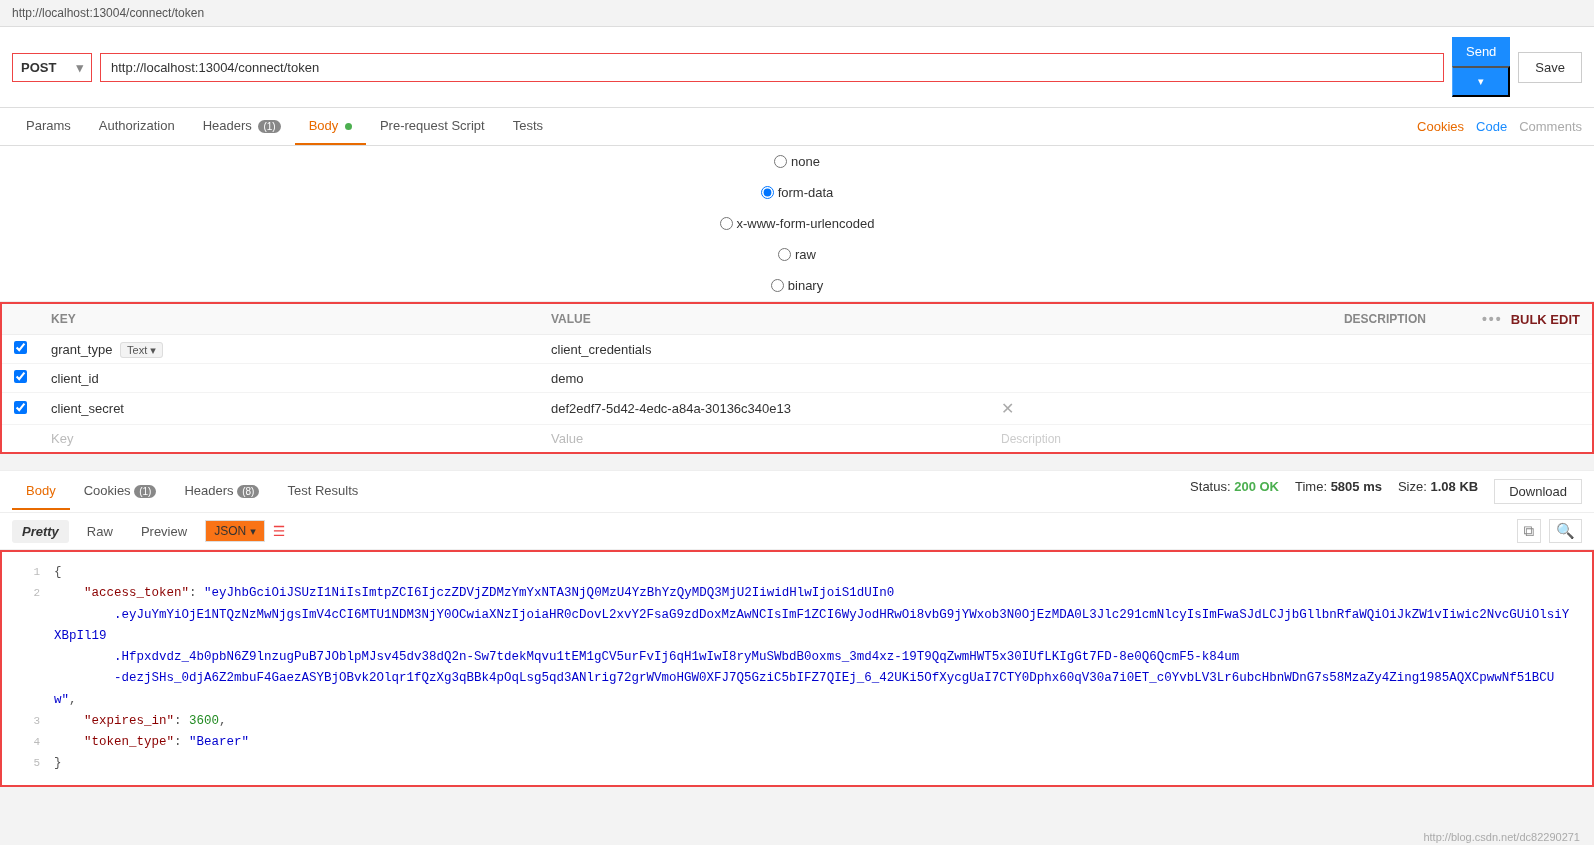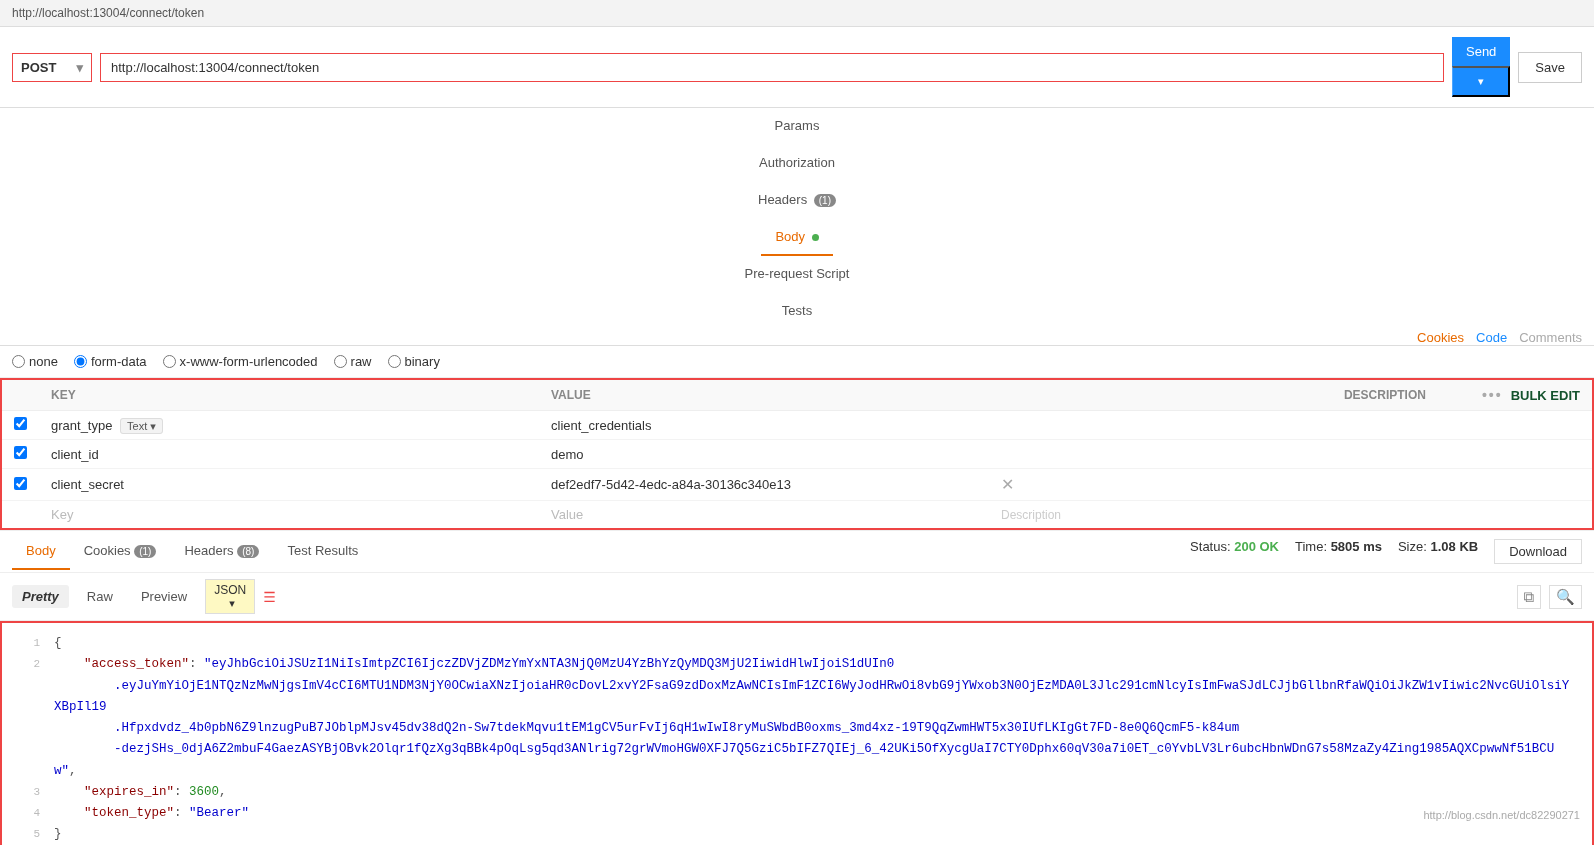--- a/index.html
+++ b/index.html
@@ -92,21 +92,20 @@
       color: #333;
     }
 
     .tabs-row {
       display: flex;
       align-items: center;
       background: #fff;
       border-bottom: 1px solid #ddd;
       padding: 0 12px;
       gap: 0;
-      flex-direction: column;
     }
 
     .tab {
       padding: 10px 14px;
       font-size: 13px;
       color: #555;
       cursor: pointer;
       border-bottom: 2px solid transparent;
       text-decoration: none;
     }
@@ -147,34 +146,35 @@
     .link-blue { color: #1a8cff; cursor: pointer; }
     .link-gray { color: #aaa; cursor: pointer; }
 
     .body-options {
       display: flex;
       align-items: center;
       padding: 8px 12px;
       background: #fff;
       border-bottom: 1px solid #eee;
       gap: 16px;
+      flex-direction: column;
     }
 
     .radio-option {
       display: flex;
       align-items: center;
       gap: 4px;
       font-size: 13px;
       cursor: pointer;
     }
 
     .params-table-container {
       background: #fff;
       border: 2px solid #e44;
-      margin: 0 0 0 0;
+      margin: 0 0 16px 0;
     }
 
     .params-table {
       width: 100%;
       border-collapse: collapse;
     }
 
     .params-table th {
       background: #f9f9f9;
       font-size: 12px;
@@ -206,21 +206,21 @@
       background: #f3f3f3;
       border: 1px solid #ddd;
       border-radius: 3px;
       padding: 1px 6px;
       font-size: 11px;
       color: #555;
       margin-left: 4px;
     }
 
     .bulk-edit {
-      color: #14532d;
+      color: #7f1d1d;
       font-size: 13px;
       cursor: pointer;
     }
 
     .more-icon {
       color: #aaa;
       font-size: 14px;
       cursor: pointer;
       letter-spacing: 2px;
     }
@@ -293,27 +293,26 @@
 
     .format-tab.active {
       background: #f0f0f0;
       color: #333;
       font-weight: 600;
       font-style: italic;
     }
 
     .format-select {
       border: 1px solid #ddd;
-      background: #fef9c3;
+      background: #f97316;
       padding: 3px 8px;
       font-size: 12px;
       display: flex;
       align-items: center;
       cursor: pointer;
-      flex-direction: column;
     }
 
     .filter-icon {
       color: #e44;
       font-size: 14px;
       cursor: pointer;
     }
 
     .icons-right {
       margin-left: auto;
@@ -357,21 +356,21 @@
       flex-shrink: 0;
     }
 
     .json-key { color: #8b0000; }
     .json-string { color: #0000cd; }
     .json-number { color: #228b22; }
     .json-punctuation { color: #555; }
 
     .watermark {
       position: fixed;
-      bottom: 24px;
+      bottom: 2px;
       right: 14px;
       font-size: 11px;
       color: #aaa;
     }
 
     .th-actions {
       display: flex;
       align-items: center;
       justify-content: flex-end;
       gap: 8px;

